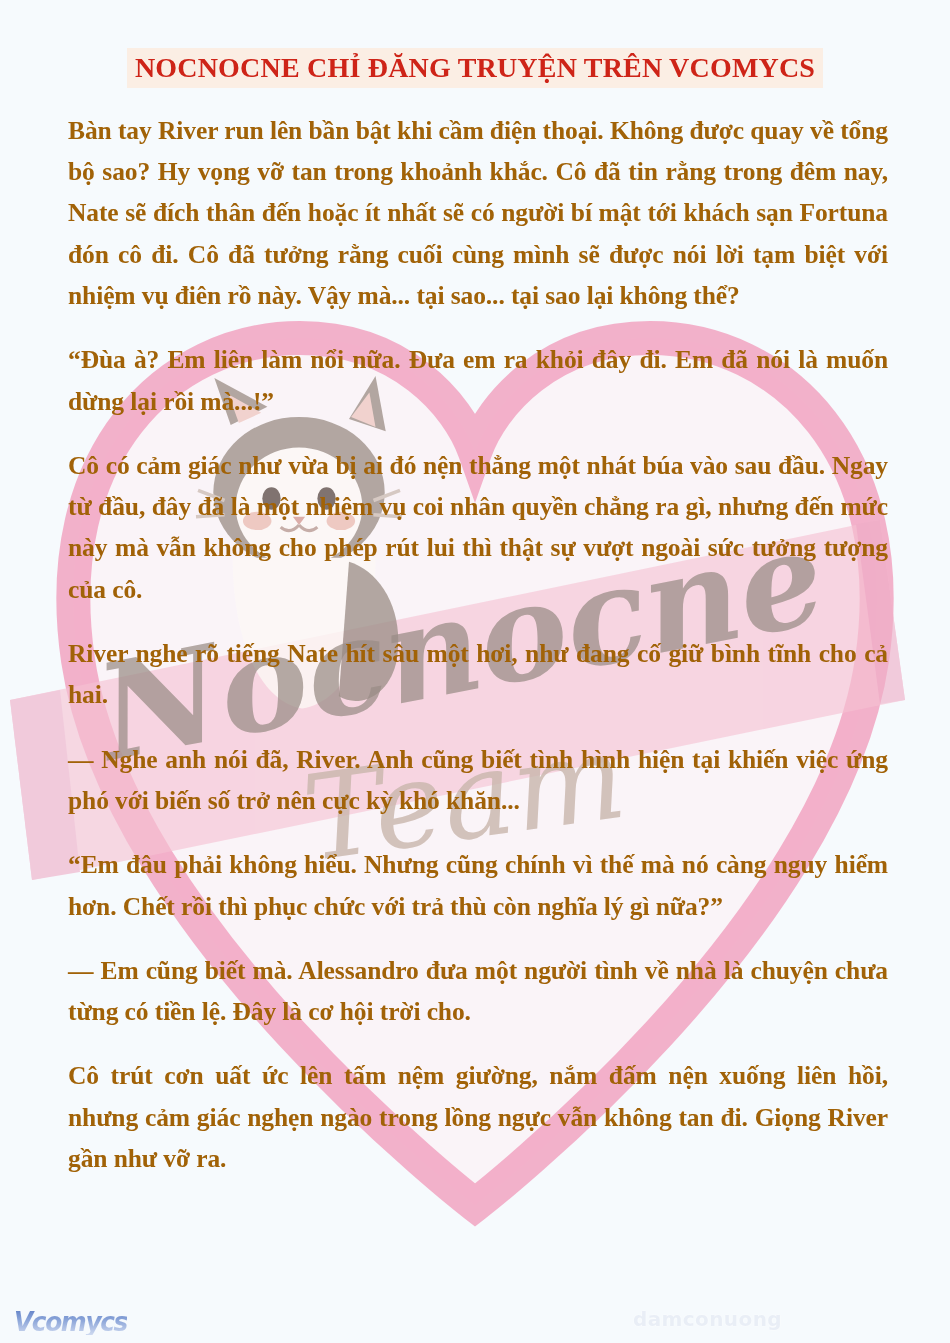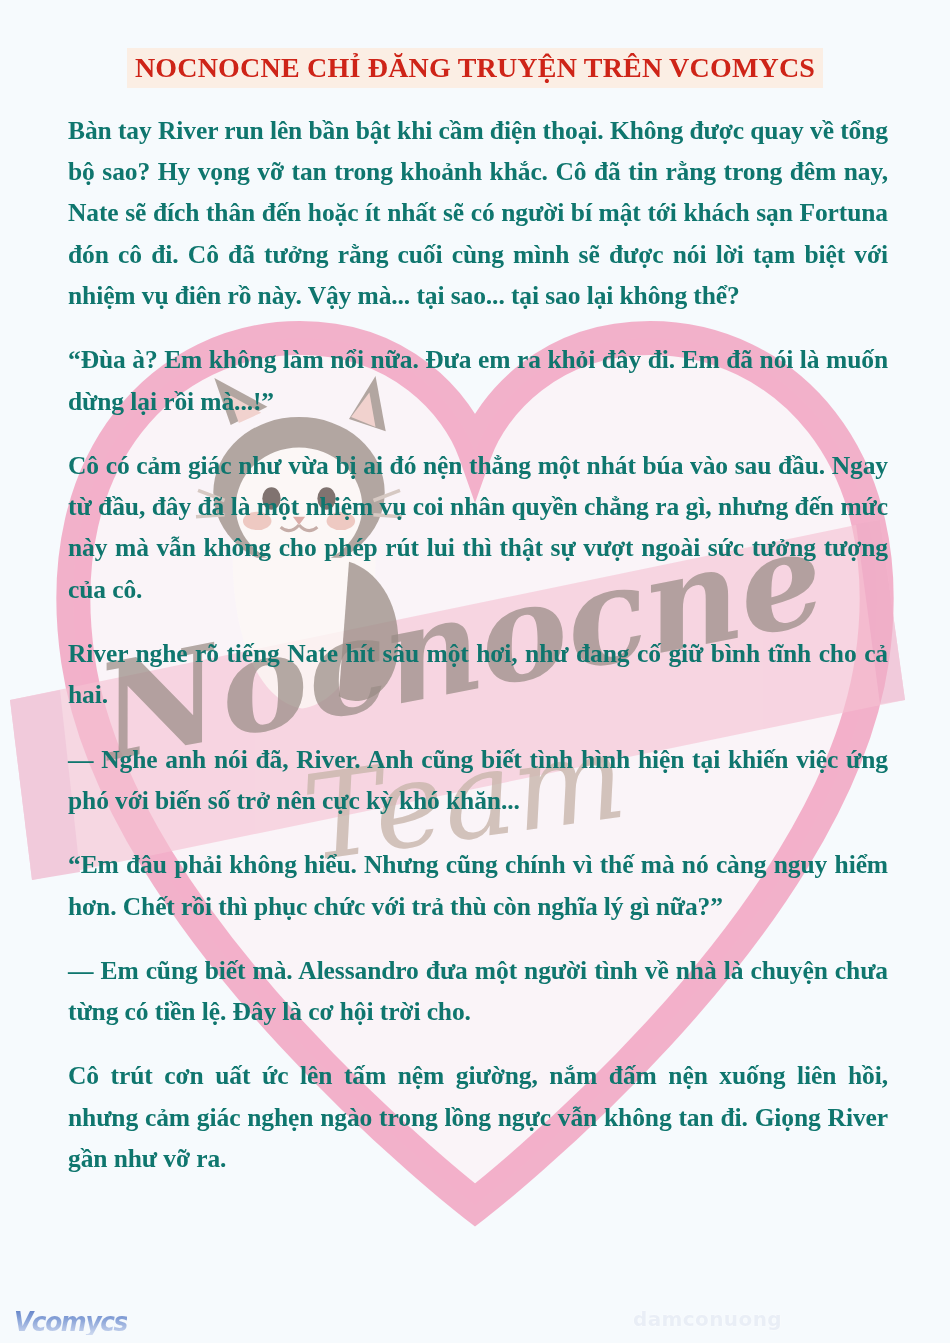--- a/index.html
+++ b/index.html
@@ -68,21 +68,21 @@
   
   .story-body {
     margin: 0;
     padding: 22px 62px 0 68px;
   }
   .story-body p {
     margin: 0 0 23px 0;
     font-family: "Liberation Serif", "DejaVu Serif", serif;
     font-size: 25.5px;
     line-height: 1.62;
-    color: #0f766e;
+    color: #a16207;
     text-align: justify;
     text-justify: inter-word;
     font-weight: 600;
     letter-spacing: -0.1px;
   }
   .story-body p.last {
     margin-bottom: 1px;
   }
 
   
@@ -203,21 +203,21 @@
   </div>
 
   <div id="content-layer">
 
     <div class="title-row">
       <h1 class="chapter-title">NOCNOCNE CHỈ ĐĂNG TRUYỆN TRÊN VCOMYCS</h1>
     </div>
 
     <div class="story-body">
       <p>Bàn tay River run lên bần bật khi cầm điện thoại. Không được quay về tổng bộ sao? Hy vọng vỡ tan trong khoảnh khắc. Cô đã tin rằng trong đêm nay, Nate sẽ đích thân đến hoặc ít nhất sẽ có người bí mật tới khách sạn Fortuna đón cô đi. Cô đã tưởng rằng cuối cùng mình sẽ được nói lời tạm biệt với nhiệm vụ điên rồ này. Vậy mà... tại sao... tại sao lại không thể?</p>
-      <p>“Đùa à? Em không làm nổi nữa. Đưa em ra khỏi đây đi. Em đã nói là muốn dừng lại rồi mà...!”</p>
+      <p>“Đùa à? Em liên làm nổi nữa. Đưa em ra khỏi đây đi. Em đã nói là muốn dừng lại rồi mà...!”</p>
       <p>Cô có cảm giác như vừa bị ai đó nện thẳng một nhát búa vào sau đầu. Ngay từ đầu, đây đã là một nhiệm vụ coi nhân quyền chẳng ra gì, nhưng đến mức này mà vẫn không cho phép rút lui thì thật sự vượt ngoài sức tưởng tượng của cô.</p>
       <p>River nghe rõ tiếng Nate hít sâu một hơi, như đang cố giữ bình tĩnh cho cả hai.</p>
       <p>— Nghe anh nói đã, River. Anh cũng biết tình hình hiện tại khiến việc ứng phó với biến số trở nên cực kỳ khó khăn...</p>
       <p>“Em đâu phải không hiểu. Nhưng cũng chính vì thế mà nó càng nguy hiểm hơn. Chết rồi thì phục chức với trả thù còn nghĩa lý gì nữa?”</p>
       <p>— Em cũng biết mà. Alessandro đưa một người tình về nhà là chuyện chưa từng có tiền lệ. Đây là cơ hội trời cho.</p>
       <p class="last">Cô trút cơn uất ức lên tấm nệm giường, nắm đấm nện xuống liên hồi, nhưng cảm giác nghẹn ngào trong lồng ngực vẫn không tan đi. Giọng River gần như vỡ ra.</p>
     </div>
 
   </div>
 

